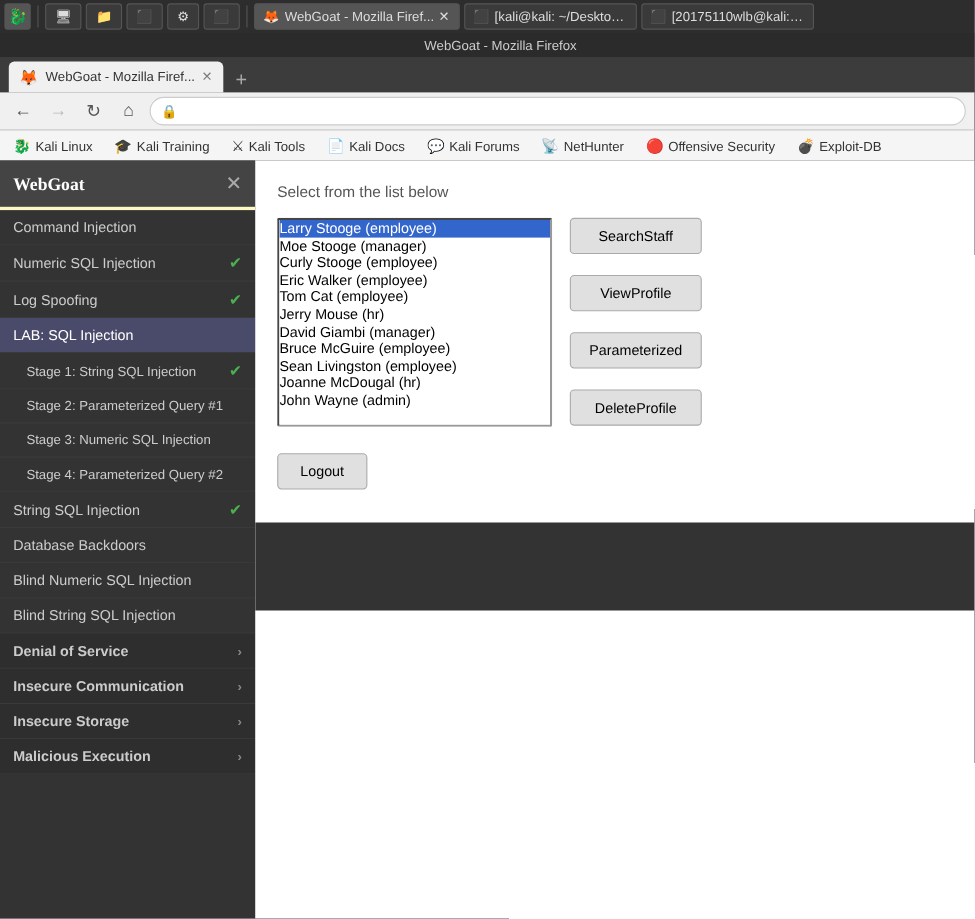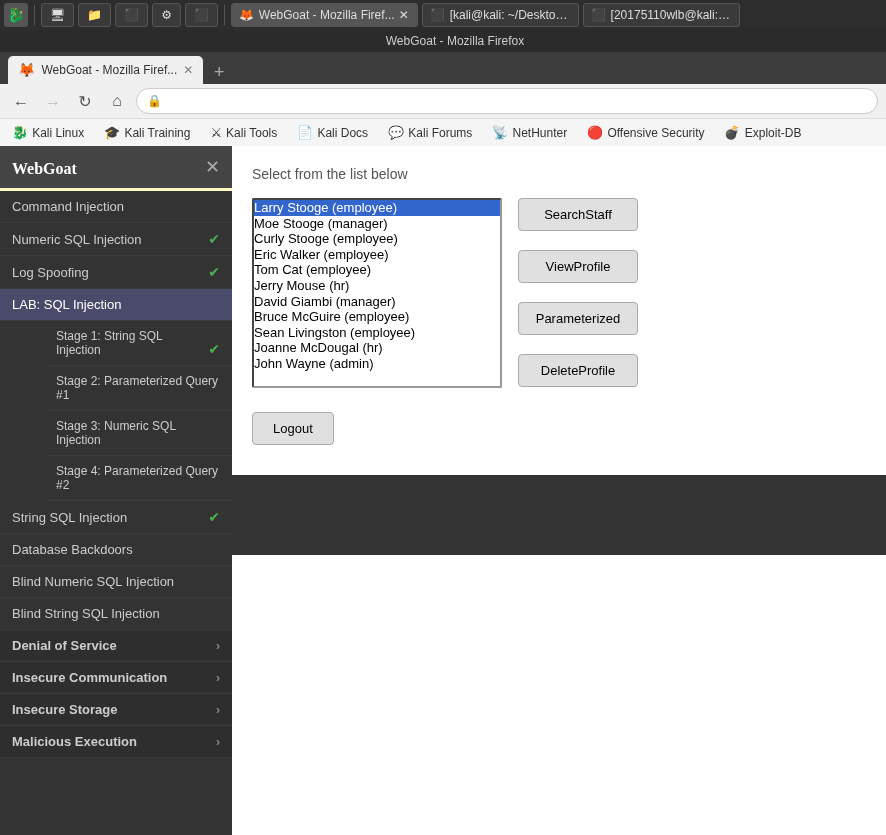--- a/index.html
+++ b/index.html
@@ -173,21 +173,21 @@
     .sidebar-item {
       padding: 8px 12px;
       cursor: pointer;
       display: flex;
       align-items: flex-end;
       justify-content: space-between;
       font-size: 13px;
       border-bottom: 1px solid #3a3a3a;
     }
     .sidebar-item.highlighted { background: #4a4a6a; color: white; }
-    .sidebar-item.sub-item { padding-left: 8px; font-size: 12px; margin-left: 48px; }
+    .sidebar-item.sub-item { padding-left: 24px; font-size: 12px; }
     .check-icon { color: #4caf50; font-size: 14px; }
     .chevron-icon { color: #888; font-size: 12px; }
     .sidebar-item.category { background: #2e2e2e; font-size: 13px; color: #ccc; font-weight: bold; }
 
     
     .main-content {
       flex: 1;
       background: white;
       overflow-y: auto;
     }

